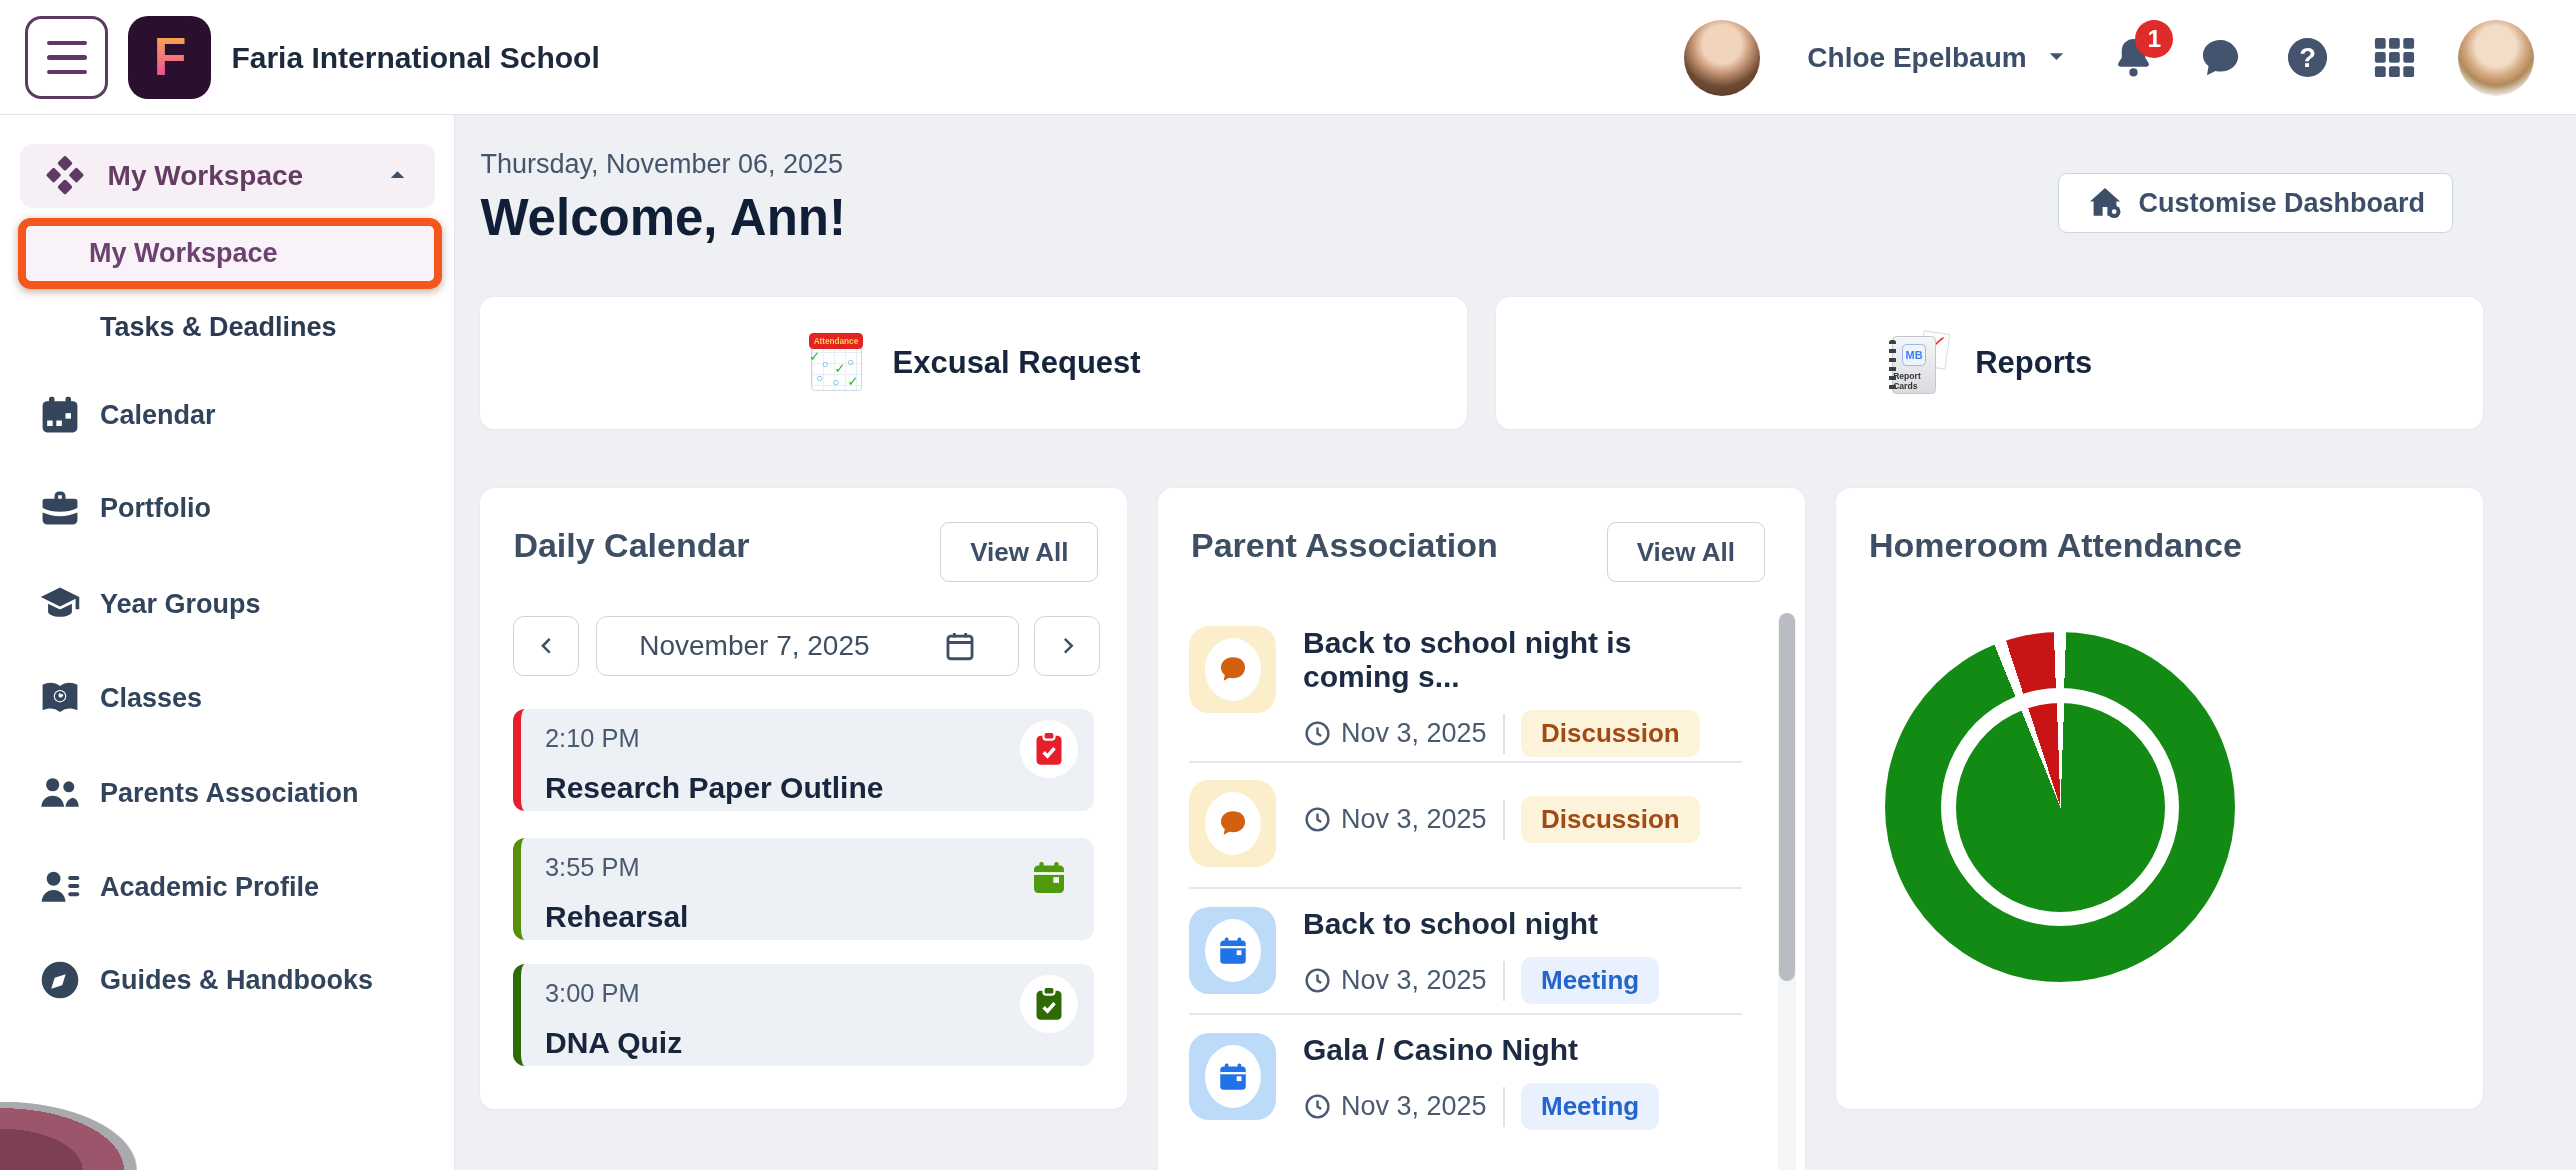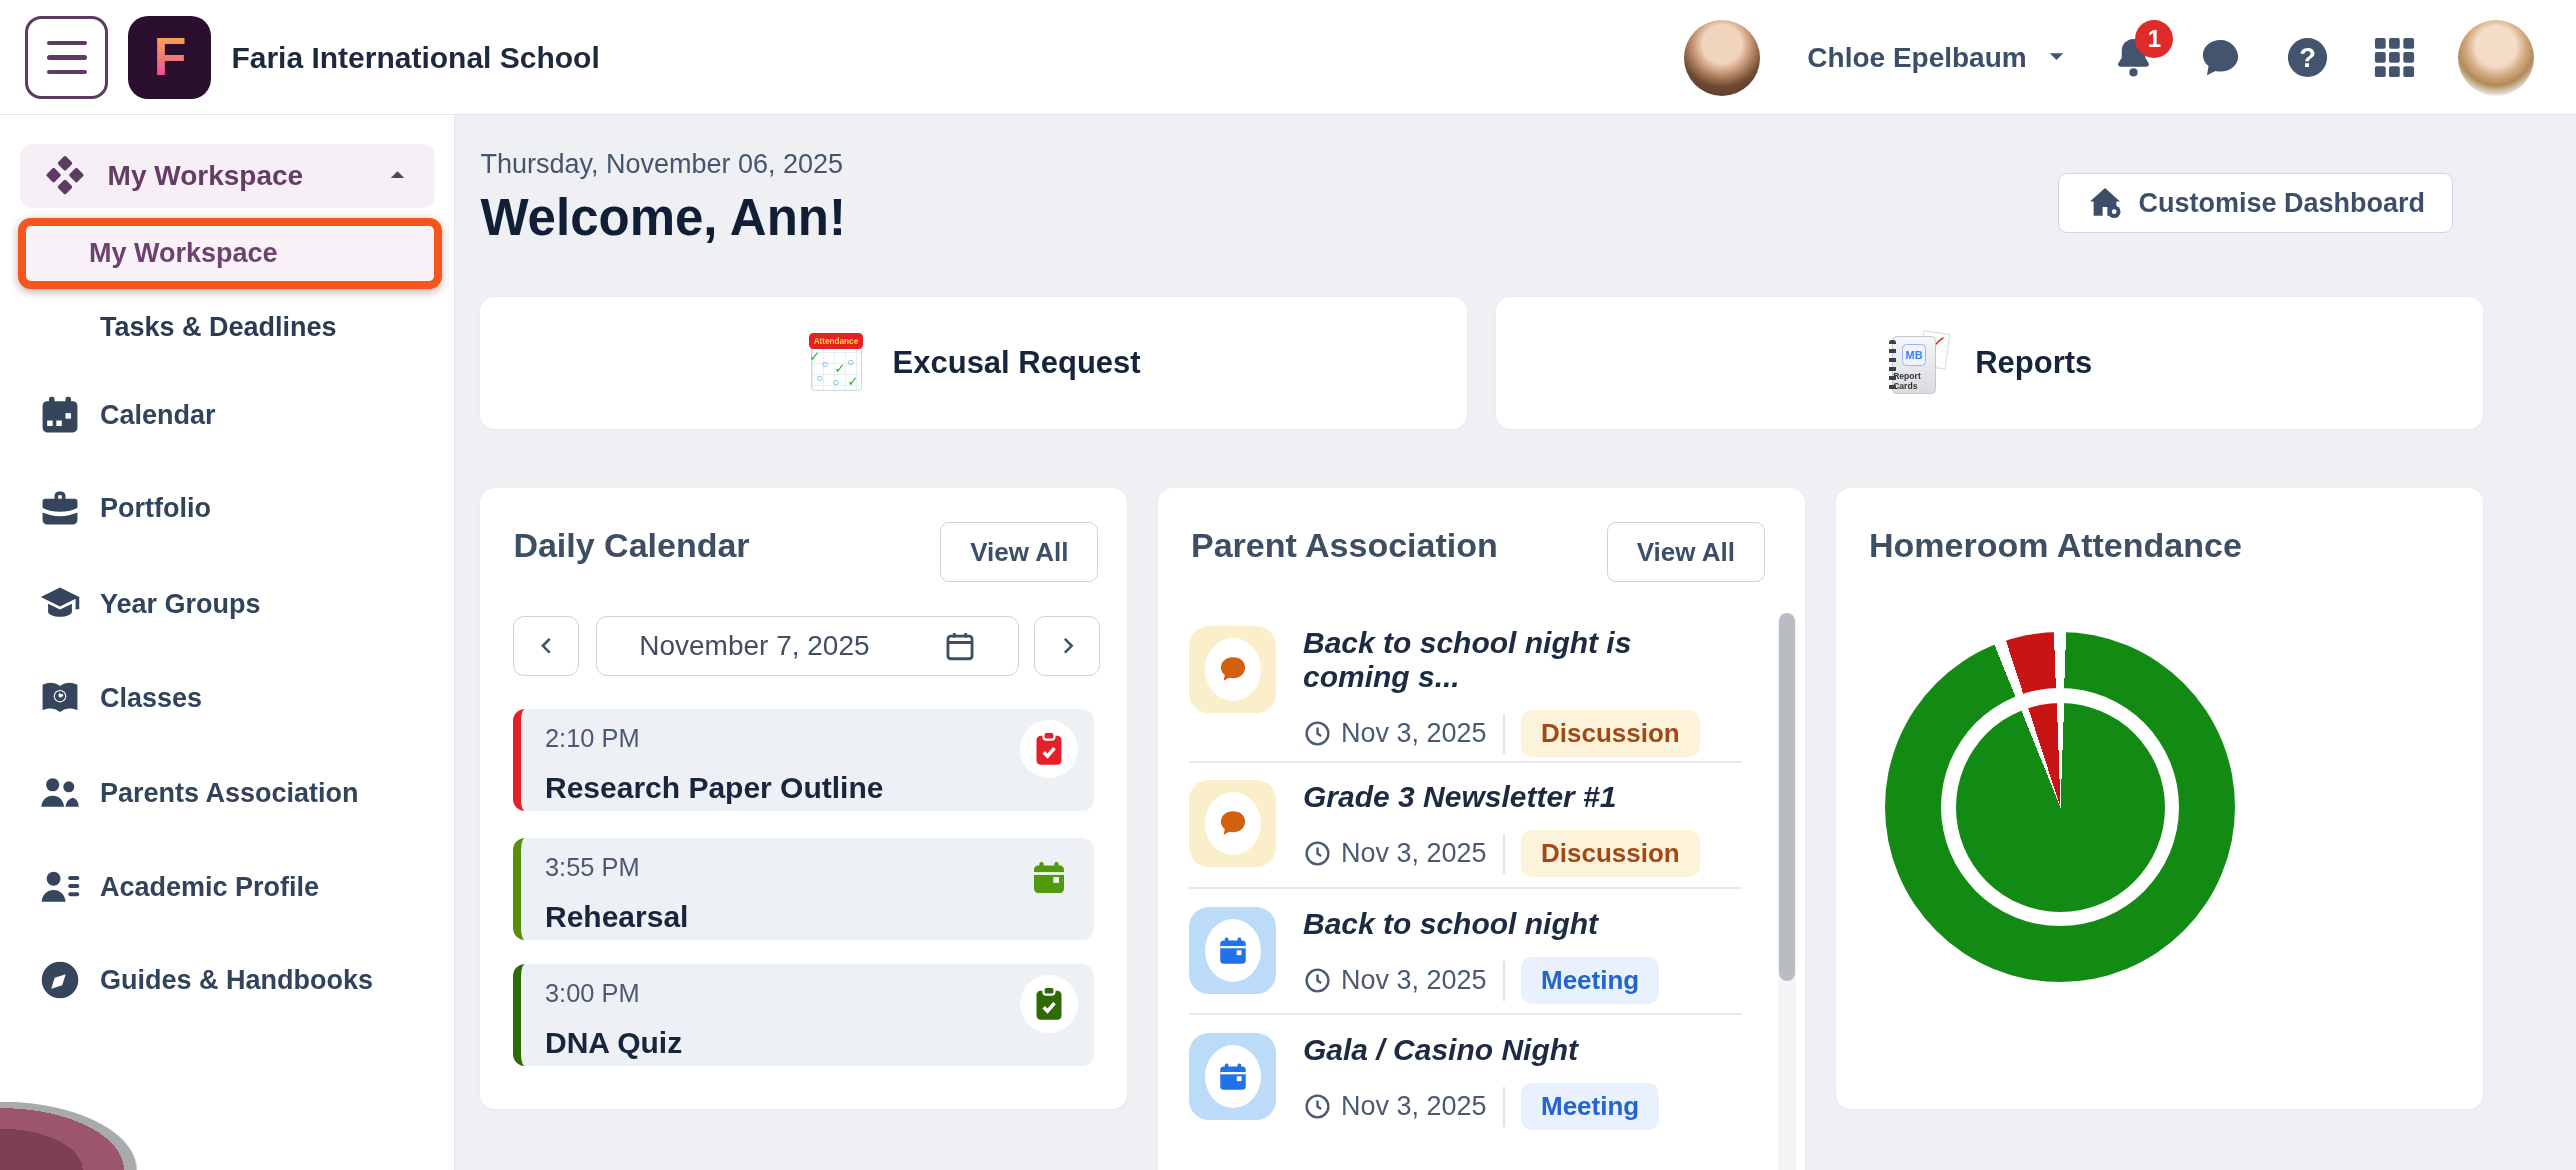--- a/index.html
+++ b/index.html
@@ -89,21 +89,21 @@
   .event .eicon svg { width:40px; height:40px; }
 
   
   .pa-card { left:703px; top:373px; width:647px; height:816px; overflow:hidden; }
   .pa-item { position:absolute; left:31px; width:553px; display:flex; gap:27px; cursor:pointer; }
   .pa-tile { width:87px; height:87px; border-radius:20px; flex:none; display:flex; align-items:center; justify-content:center; }
   .pa-tile .bubblewrap { width:56px; height:63px; background:#fff; border-radius:50%; display:flex; align-items:center; justify-content:center; }
   .pa-tile.discussion { background:#fbeecb; }
   .pa-tile.meeting { background:#bcdbf8; }
   .pa-tile svg { width:34px; height:34px; }
-  .pa-title { font-size:30px; font-weight:700; color:#1c2b42;font-style:italic; }
+  .pa-title { font-size:30px; font-weight:700; color:#1c2b42; }
   .pa-meta { display:flex; align-items:center; gap:16.3px; margin-top:16.3px; }
   .pa-meta .mdate { font-size:27px; color:#4a5a72; display:flex; align-items:center; gap:9px; }
   .pa-meta .mdate svg { width:29px; height:29px; stroke:#4a5a72; stroke-width:2; fill:none; }
   .pa-meta .vsep { width:1.8px; height:40px; background:#dfe3e9; }
   .pa-badge { height:47px; border-radius:11px; padding:0 20px; display:flex; align-items:center;
     font-size:26px; font-weight:600; }
   .pa-div { position:absolute; left:31px; width:553px; height:1.8px; background:#e5e8ee; }
   .pa-scroll { position:absolute; right:9px; top:125px; width:18px; height:680px; background:#f4f5f7; border-radius:9px; }
   .pa-thumb { position:absolute; left:0.9px; top:0; width:16.3px; height:368px; background:#b9bcc2; border-radius:9px; cursor:grab; }
 
@@ -441,21 +441,20 @@
 
       <div class="pa-item" style="top:292px">
         <span class="pa-tile discussion">
           <span class="bubblewrap">
               <svg viewBox="0 0 24 24" fill="#d2600e">
                 <path d="M12 3C7 3 3.5 6.2 3.5 10.2c0 2.2 1 4.1 2.7 5.4L5.4 19.6l4-2.1c.8.2 1.7.3 2.6.3 5 0 8.5-3.2 8.5-7.6S17 3 12 3z"></path>
               </svg>
             </span>
         </span>
         <div>
-          <div class="pa-title">Grade 3 Newsletter #1</div>
           <div class="pa-meta">
             <span class="mdate">
                 <svg viewBox="0 0 24 24">
                   <circle cx="12" cy="12" r="9"></circle>
                   <path d="M12 7v5l3 2"></path>
                 </svg>
                 <span>Nov 3, 2025</span>
               </span>
             <span class="vsep"></span>
             <span class="pa-badge" style="background: rgb(253, 243, 218); color: rgb(160, 75, 21);">Discussion</span>

